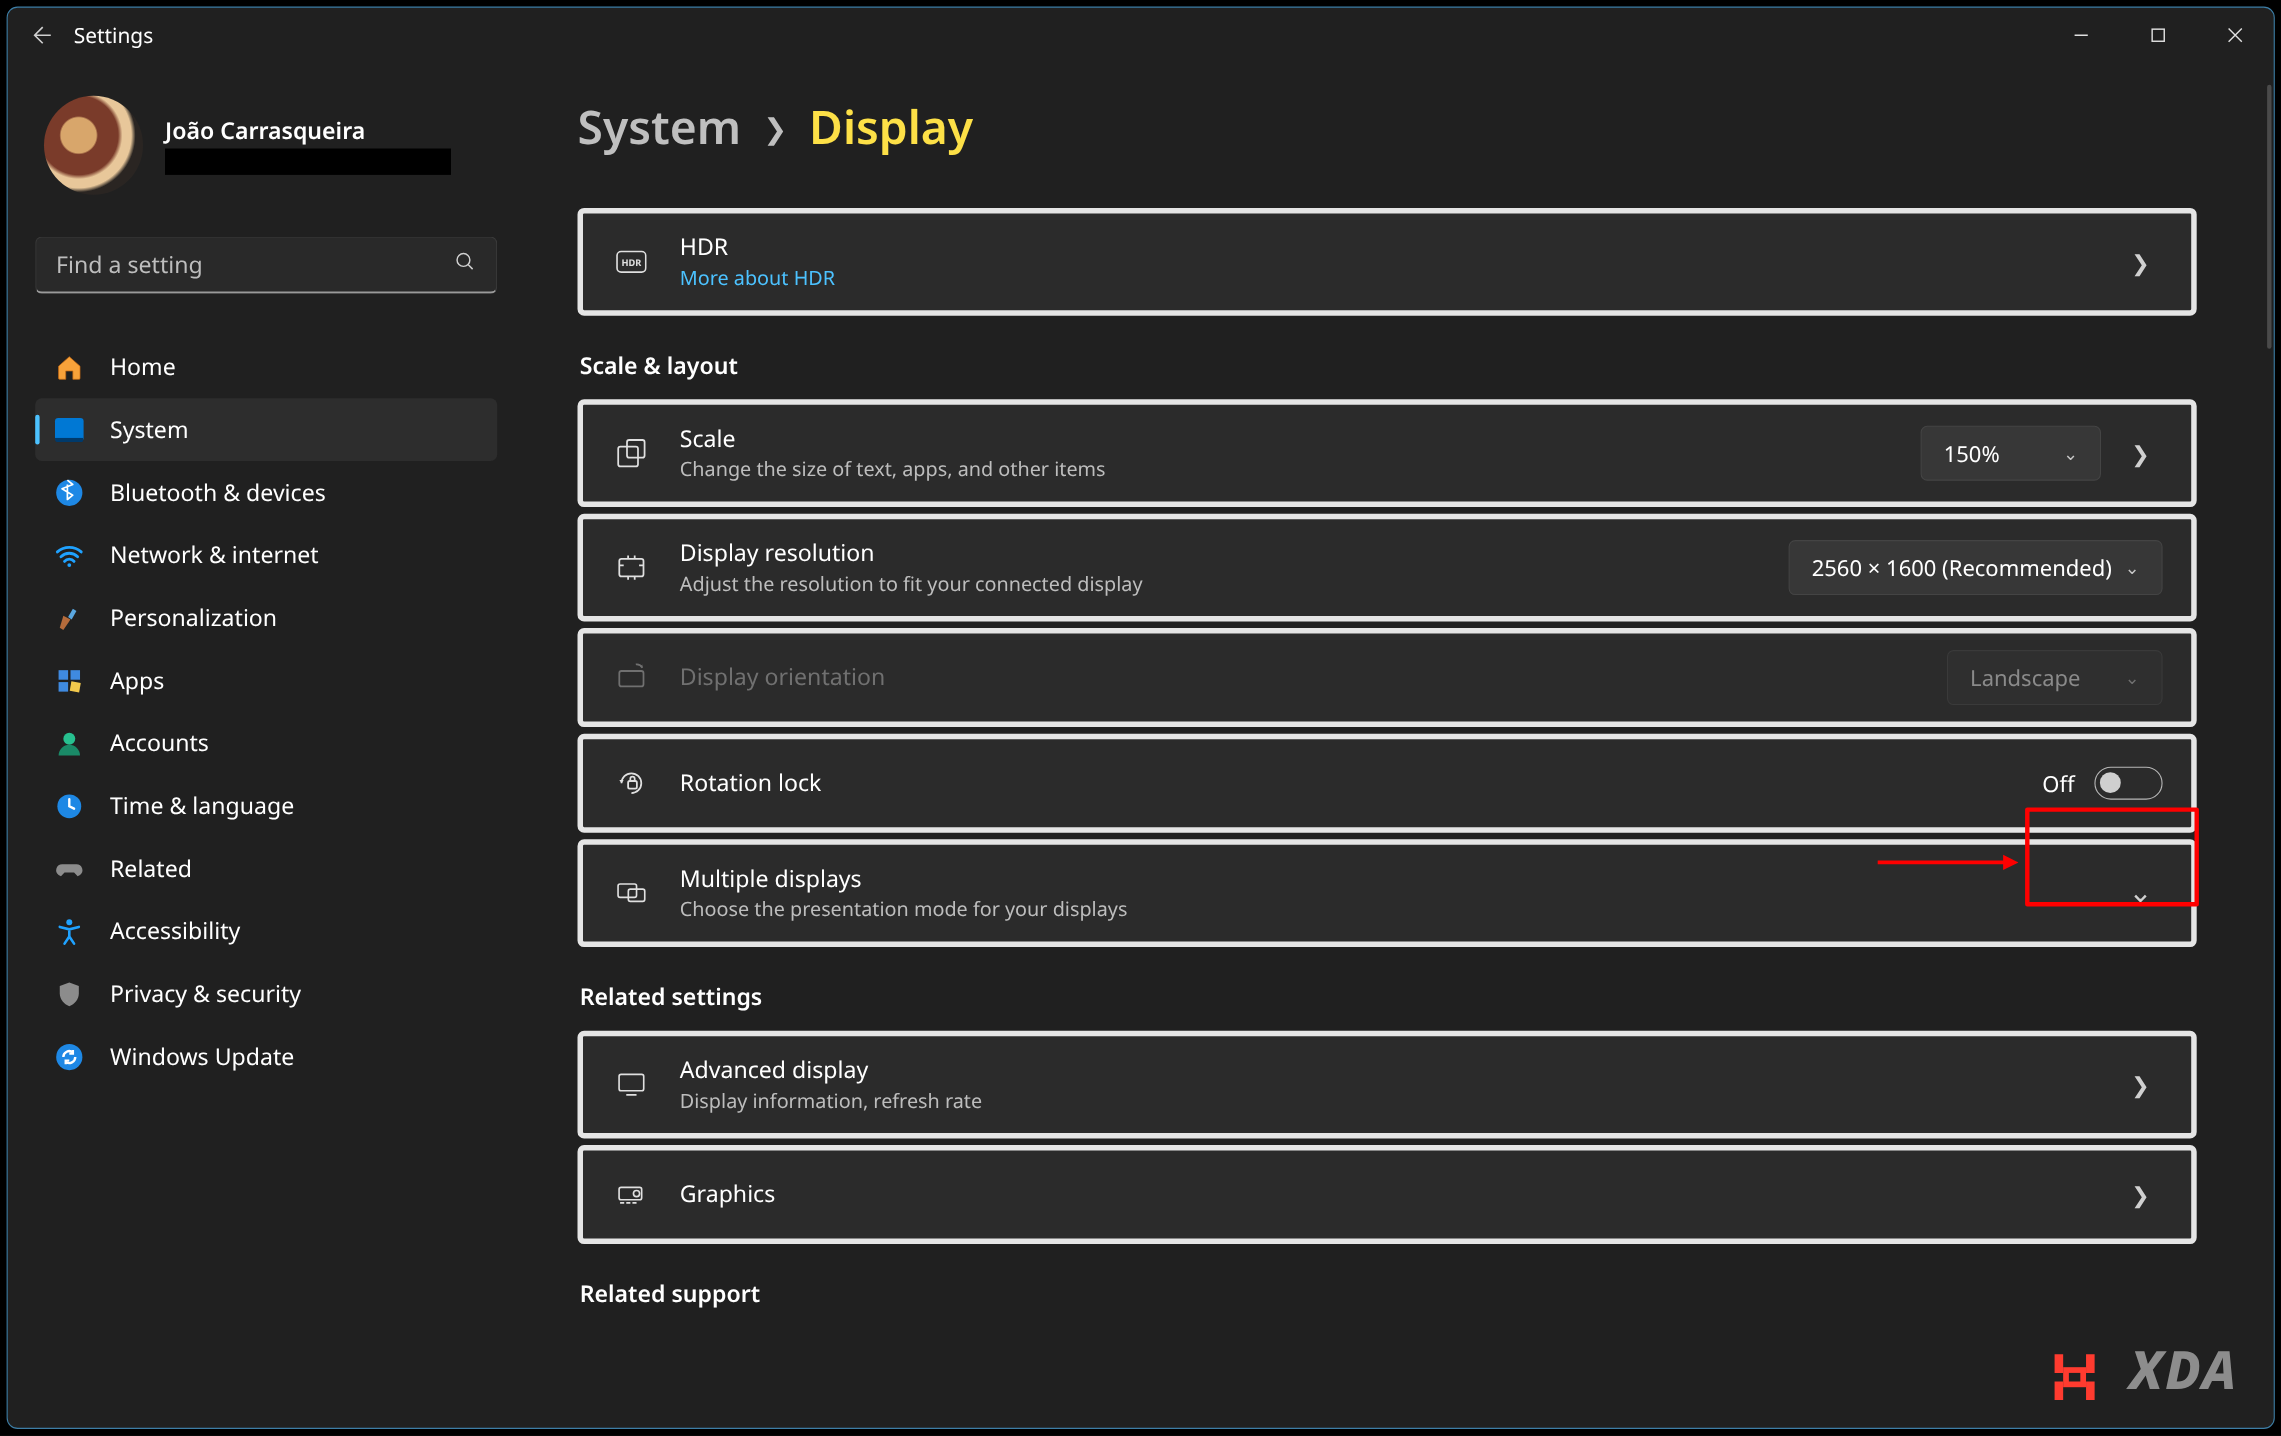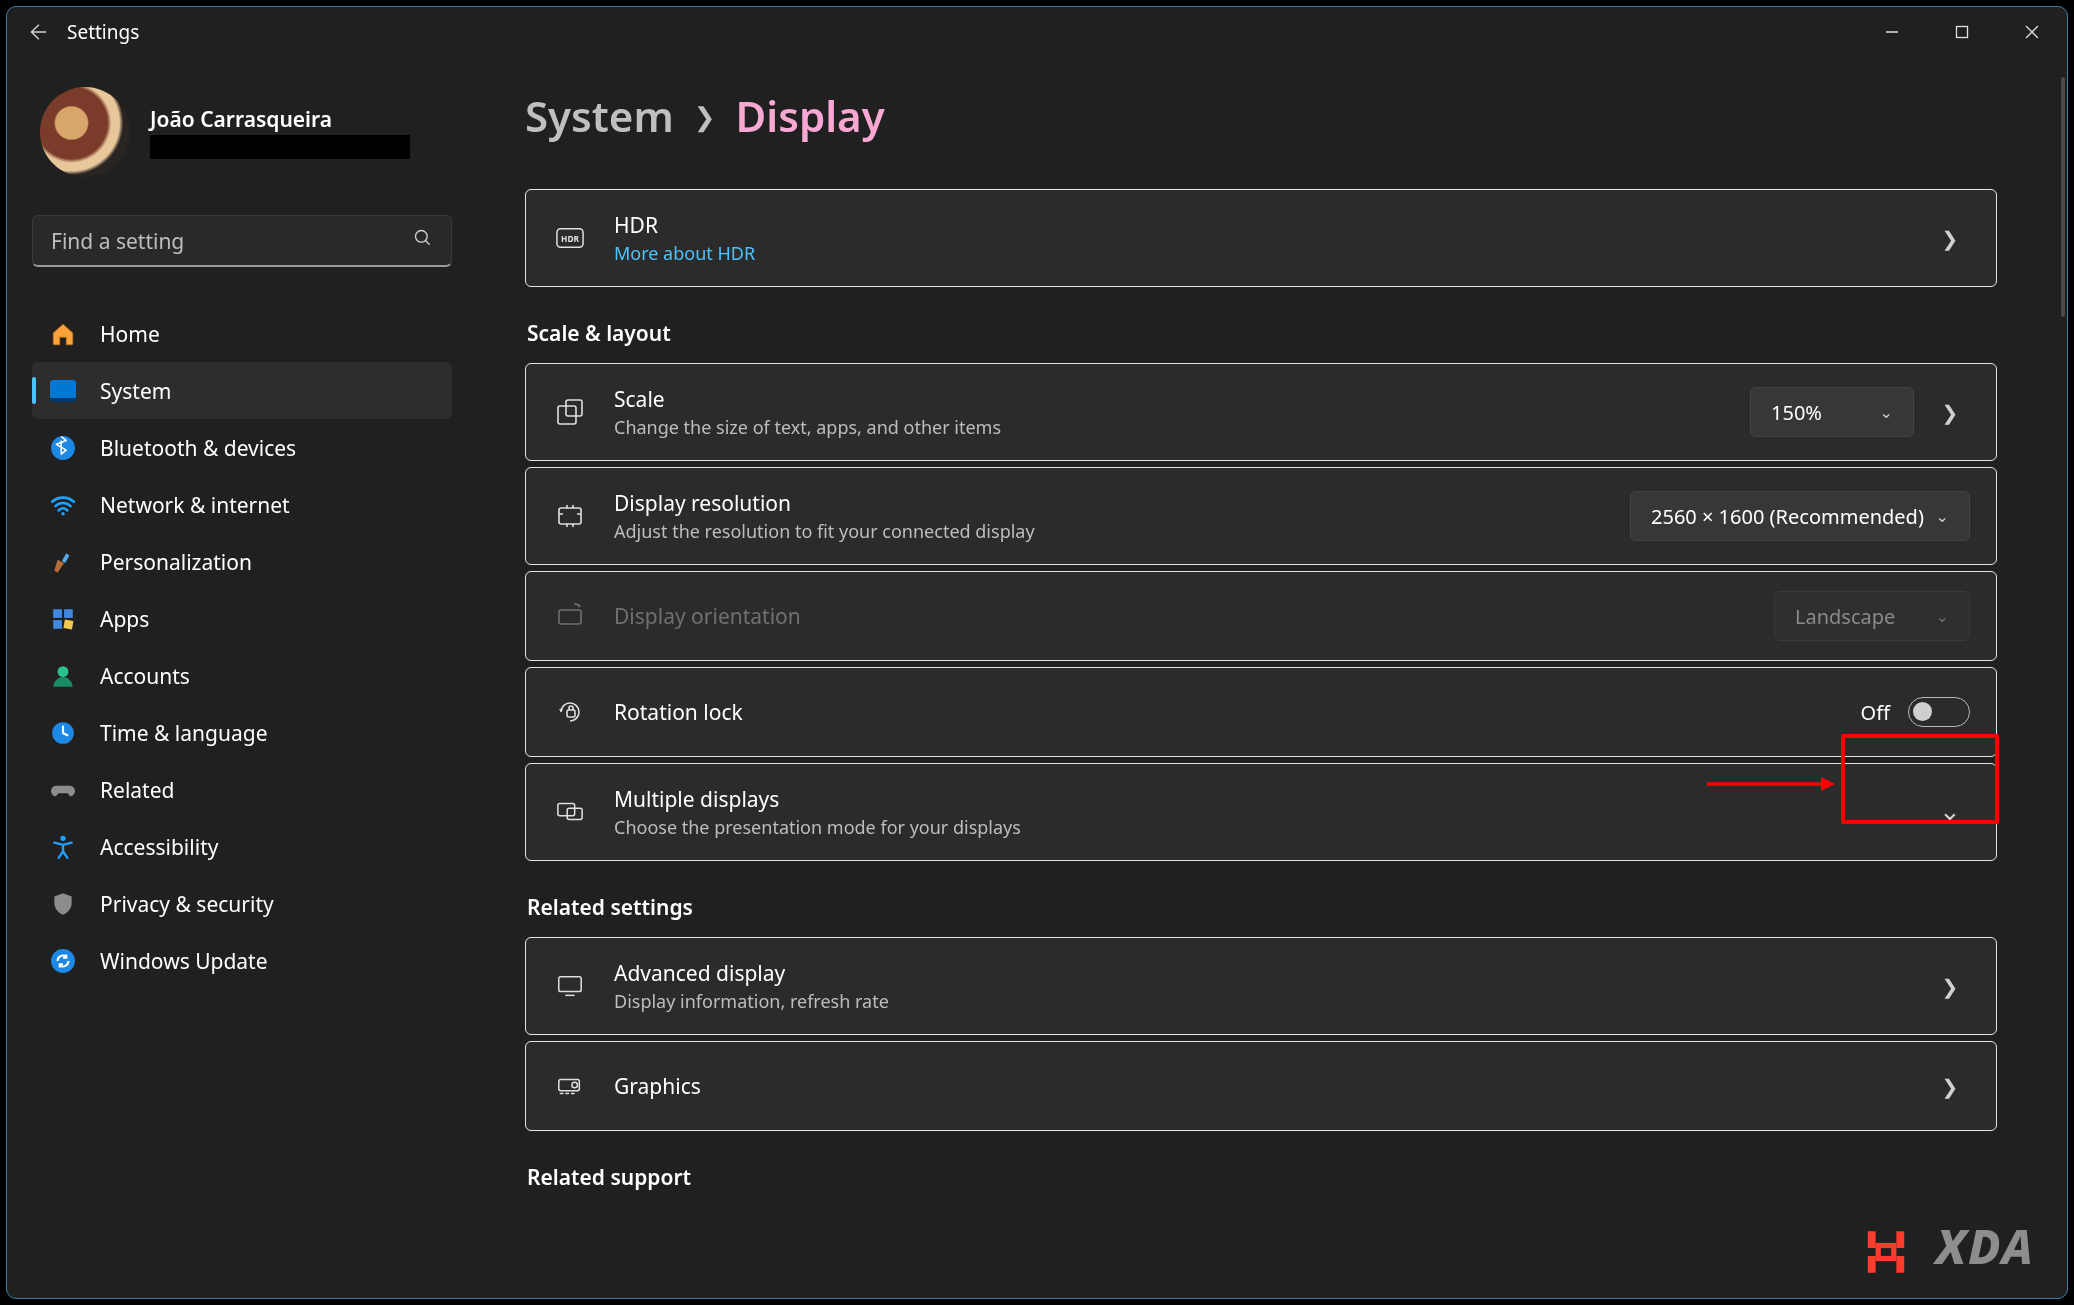--- a/index.html
+++ b/index.html
@@ -39,25 +39,25 @@
 .nav-item.active::before { content:""; position:absolute; left:0; top:15px; bottom:15px; width:4px; border-radius:3px; background:#4cc2ff; }
 .nav-item .icon { width:26px; height:26px; display:flex; align-items:center; justify-content:center; }
 .nav-item svg { width:26px; height:26px; }
 .nav-item .system-icon { width:28px; height:22px; background:#0078d4; border-radius:3px; border-bottom:4px solid #003a6b; }
 
 
 .breadcrumb { display:flex; align-items:center; gap:20px; margin-bottom:45px; }
 .breadcrumb .crumb { font-size:42px; font-weight:600; }
 .breadcrumb .crumb.parent { color:#bfbfbf; }
 .breadcrumb .chev { font-size:26px; color:#bfbfbf; }
-.breadcrumb .crumb.current { color:#f9a8d4; }
+.breadcrumb .crumb.current { color:#fde047; }
 
 
 .section-title { font-size:21px; font-weight:600; color:#ffffff; margin:32px 0 16px 2px; }
-.card { background:#2b2b2b; border:1px solid #e5e5e5; border-radius:6px; min-height:90px; display:flex; align-items:center; padding:0 26px; gap:26px; margin-bottom:6px; }
+.card { background:#2b2b2b; border:5px solid #e5e5e5; border-radius:6px; min-height:90px; display:flex; align-items:center; padding:0 26px; gap:26px; margin-bottom:6px; }
 .card.tall { min-height:98px; }
 .card .icon-col { width:36px; display:flex; justify-content:center; align-items:center; color:#e0e0e0; }
 .card .icon-col svg { width:28px; height:28px; stroke:#e0e0e0; }
 .card .text-col { flex:1; }
 .card .text-col .title { font-size:21px; color:#ffffff; }
 .card .text-col .sub   { font-size:18px; color:#bdbdbd; margin-top:2px; }
 .card .text-col .link  { font-size:18px; color:#4cc2ff; margin-top:2px; }
 .card .ctrl-col { display:flex; align-items:center; gap:16px; }
 .card .chev { width:40px; text-align:center; font-size:20px; color:#d0d0d0; }
 .card .chev.right::before { content:"\276F"; }

